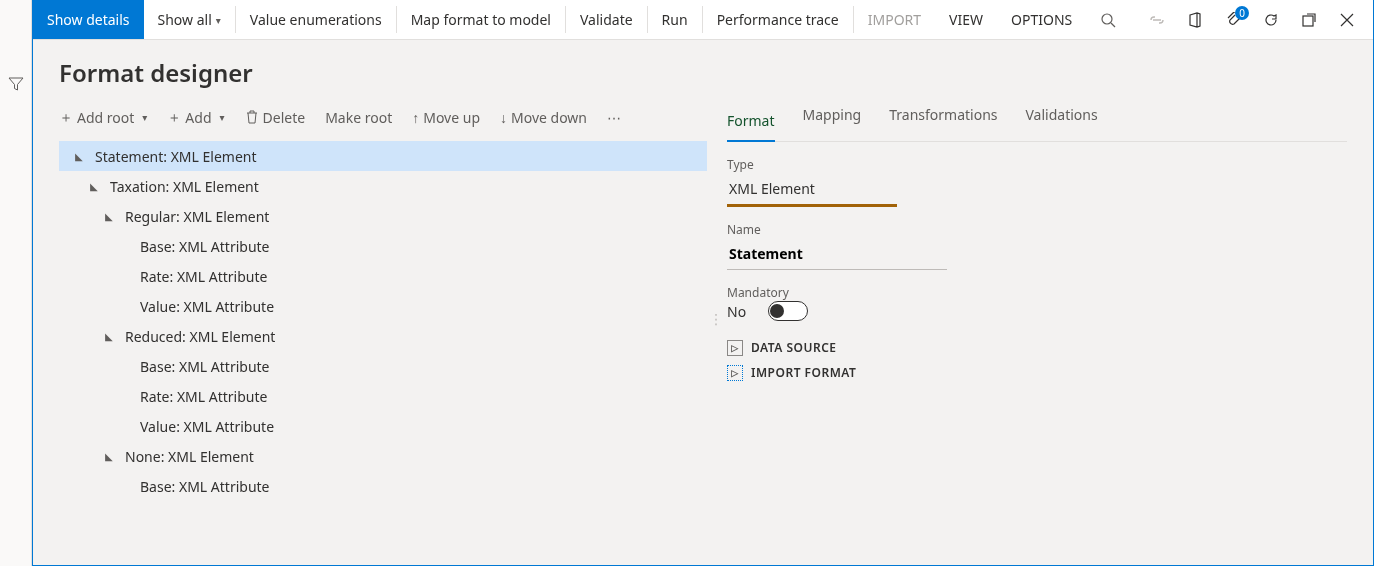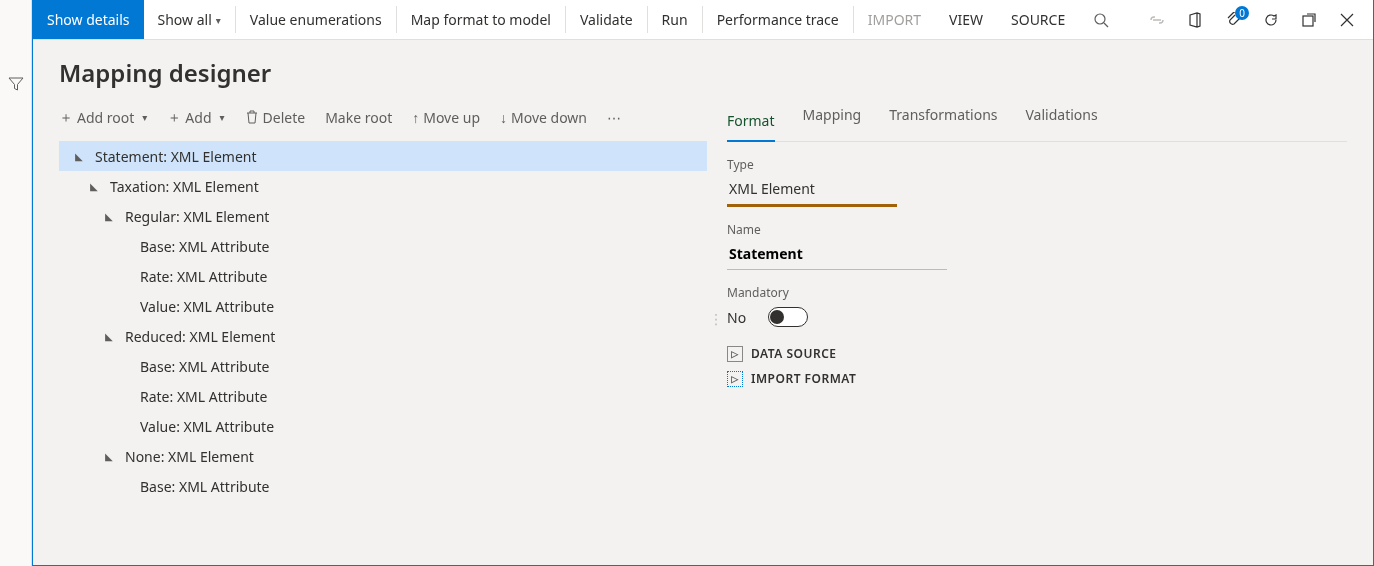--- a/index.html
+++ b/index.html
@@ -27,21 +27,21 @@
   .tree-row.selected { background:#cfe4fa; }
   .caret { width:20px; text-align:center; color:#605e5c; font-size:10px; }
   .side-pane { width:640px; padding-left:20px; display:flex; flex-direction:column; }
   .tabs { display:flex; gap:28px; border-bottom:1px solid #e1dfdd;}
   .tab { padding:6px 0 10px 0; font-size:14px; color:#605e5c; cursor:pointer; border-bottom:2px solid transparent; margin-bottom:-1px;}
   .tab.active { color:#14532d; border-bottom-color:#0078d4;margin-top:6px; }
   .field { margin-top:14px; }
   .field-label { font-size:12px; color:#605e5c; }
   .field-value { padding:6px 2px; border-bottom:3px solid #a16207; width:170px; font-size:14px; }
   .field-input { padding:6px 2px; border:none; border-bottom:1px solid #bebbb8; width:220px; font-size:14px; background:transparent; outline:none; font-family:inherit;font-weight:bold;}
-  .toggle-row { display:flex; align-items:center; gap:22px; margin-top:6px; }
+  .toggle-row { display:flex; align-items:center; gap:22px; }
   .toggle { width:40px; height:20px; border:1px solid #323130; border-radius:10px; display:flex; align-items:center; padding:1px; cursor:pointer; background:#fff;}
   .knob { width:14px; height:14px; border-radius:50%; background:#323130; }
   .collapsible { display:flex; align-items:center; gap:8px; margin-top:18px; font-size:12px; font-weight:600; letter-spacing:0.5px; color:#323130; cursor:pointer; }
   .col-icon { width:16px; height:16px; border:1px solid #8a8886; display:flex; align-items:center; justify-content:center; font-size:9px; color:#605e5c; }
   .col-icon.highlight { border:1px dotted #0078d4; }
   .chev-down { display:inline-block; font-size:10px; color:#605e5c; margin-left:4px;}
   svg { display:block; }
   .more-dots { letter-spacing:2px; }
   .drag { width:6px; display:flex; align-items:center; justify-content:center; color:#bebbb8;}
 </style>
@@ -69,21 +69,21 @@
       <div class="tb-btn">Map format to model</div>
       <div class="sep"></div>
       <div class="tb-btn">Validate</div>
       <div class="sep"></div>
       <div class="tb-btn">Run</div>
       <div class="sep"></div>
       <div class="tb-btn">Performance trace</div>
       <div class="sep"></div>
       <div class="tb-btn disabled">IMPORT</div>
       <div class="tb-btn">VIEW</div>
-      <div class="tb-btn">SOURCE</div>
+      <div class="tb-btn">OPTIONS</div>
       <div class="tb-btn">
         <svg width="16" height="16" viewBox="0 0 16 16">
             <circle cx="7" cy="7" r="5" fill="none" stroke="#605e5c" stroke-width="1.2"></circle>
             <line x1="11" y1="11" x2="15" y2="15" stroke="#605e5c" stroke-width="1.2"></line>
           </svg>
       </div>
       <div class="right-icons">
         <div class="ric">
             <svg width="16" height="10" viewBox="0 0 16 10">
               <path d="M4 5h8 M2 5a3 3 0 0 1 3-3h1 M14 5a3 3 0 0 1-3 3h-1" fill="none" stroke="#bebbb8" stroke-width="1.4"></path>
@@ -113,21 +113,21 @@
           </div>
         <div class="ric">
             <svg width="14" height="14" viewBox="0 0 14 14">
               <path d="M1 1l12 12M13 1L1 13" stroke="#323130" stroke-width="1.2"></path>
             </svg>
           </div>
       </div>
     </div>
 
     <div class="content">
-      <div class="page-title">Mapping designer</div>
+      <div class="page-title">Format designer</div>
 
       <div class="split">
         <div style="flex:1; display:flex; flex-direction:column;">
           <div class="action-bar">
             <div class="ab">
                 <span>＋</span>
                 <span>Add root</span>
                 <span class="chev-down">▾</span>
               </div>
             <div class="ab">

